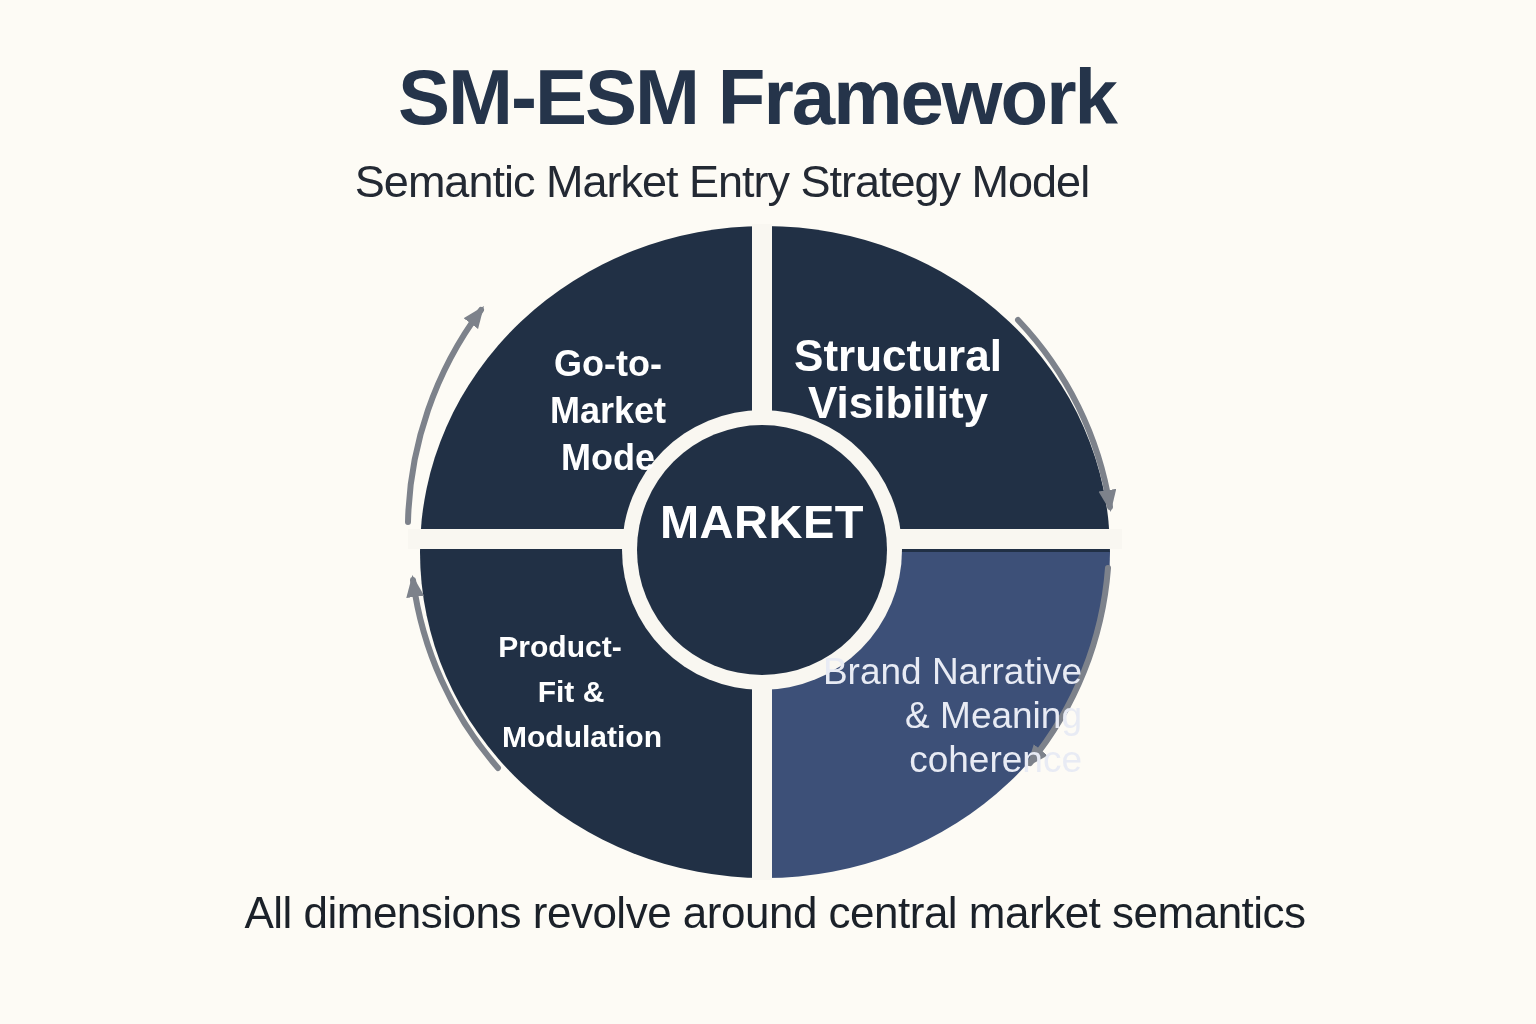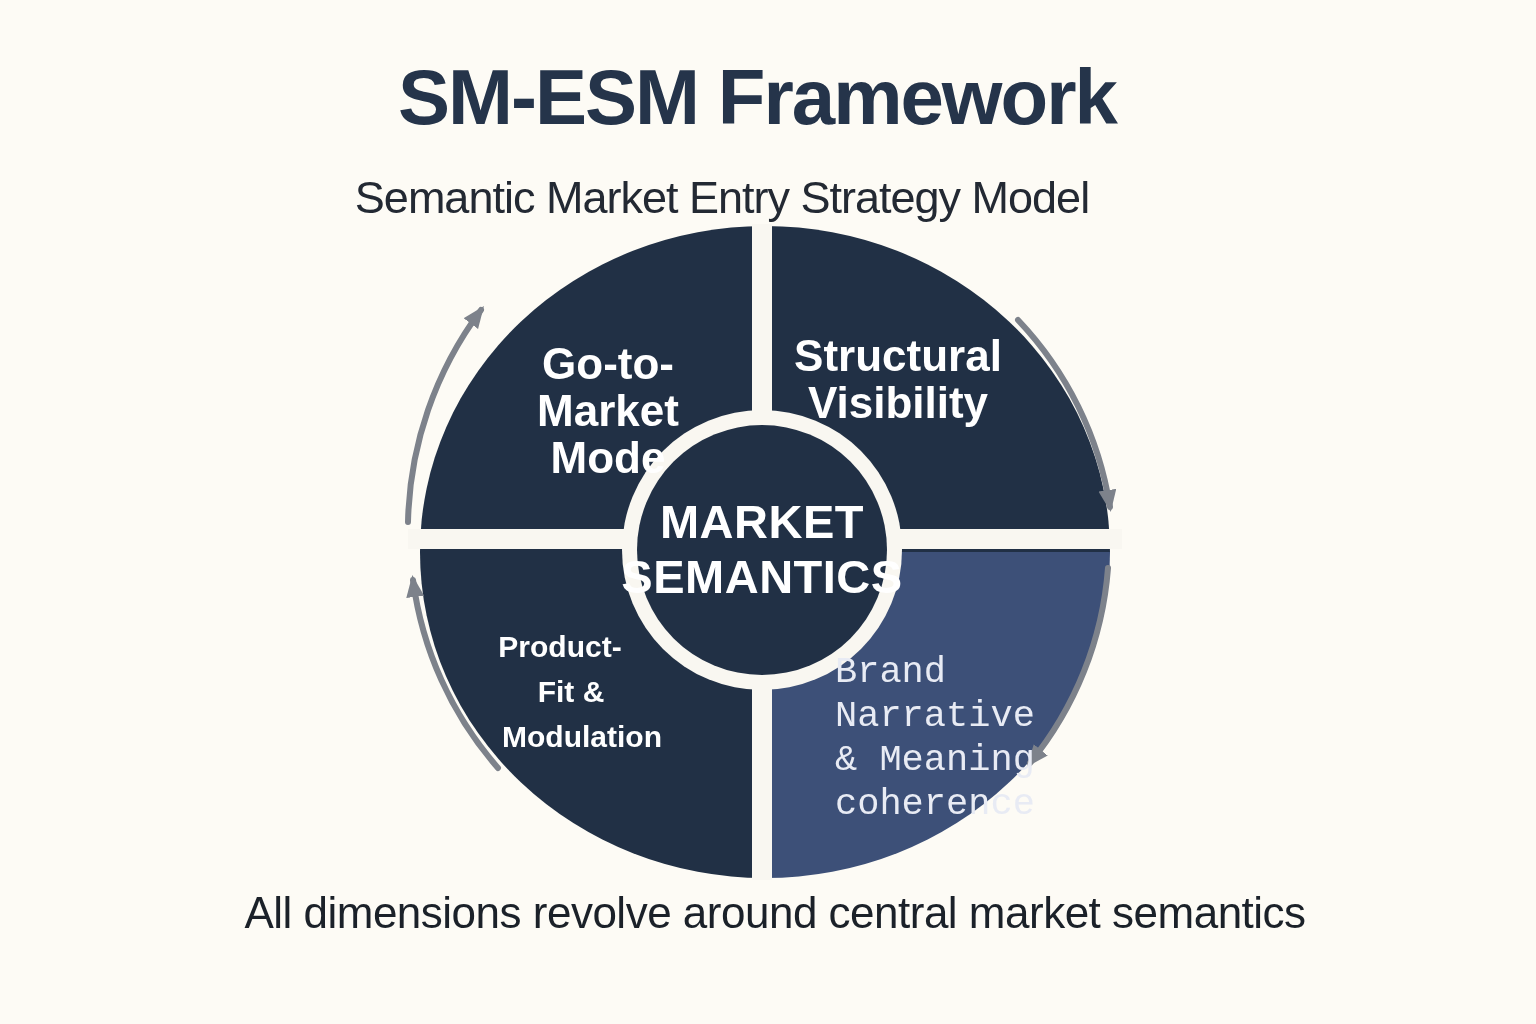--- a/index.html
+++ b/index.html
@@ -14,38 +14,38 @@
     background:var(--bg);
     font-family:"Liberation Sans", sans-serif;
   }
   .abs{position:absolute;}
   #title{
     top:52px;left:12px;right:34px;text-align:center;
     font-size:78px;font-weight:700;letter-spacing:-2px;color:var(--title);
   }
   #subtitle{
     top:156px;left:0;right:92px;text-align:center;
-    font-size:45px;font-weight:400;color:var(--subtitle);letter-spacing:-1px;margin-top:16px;
+    font-size:45px;font-weight:400;color:var(--subtitle);letter-spacing:-1px;
   }
   #caption{
     top:888px;left:14px;right:0;text-align:center;
     font-size:44px;font-weight:400;color:var(--caption);letter-spacing:-0.5px;
   }
   svg.diagram{position:absolute;top:0;left:0;}
   .qlabel{position:absolute;color:var(--label);font-weight:700;text-align:center;}
   .qlabel .line{display:block;}
-  #q-tl{left:458px;top:340px;width:300px;font-size:44px;line-height:47px;}
+  #q-tl{left:458px;top:340px;width:300px;font-size:36px;line-height:47px;}
   #q-tr{left:748px;top:332px;width:300px;font-size:44px;line-height:47px;}
   #q-bl{left:425px;top:624px;width:320px;font-size:30px;line-height:45px;}
   #q-bl .line:nth-child(1){transform:translateX(-25px);}
   #q-bl .line:nth-child(2){transform:translateX(-14px);}
   #q-bl .line:nth-child(3){transform:translateX(-3px);}
   #q-bl .line:nth-child(4){transform:translateX(40px);}
-  #q-br{left:835px;top:650px;width:300px;font-size:37px;line-height:44px;
-        font-weight:400;text-align:left;color:var(--label-soft);font-family:Liberation Mono, monospace;}
+  #q-br{left:782px;top:650px;width:300px;font-size:37px;line-height:44px;
+        font-weight:400;text-align:right;color:var(--label-soft);}
   #center-label{
     left:612px;top:494px;width:300px;text-align:center;
     color:var(--label);font-size:47px;font-weight:700;line-height:55px;letter-spacing:0.5px;
   }
 </style>
 </head>
 <body>
 
 <h1 class="abs" id="title">SM-ESM Framework</h1>
 <h2 class="abs" id="subtitle">Semantic Market Entry Strategy Model</h2>
@@ -92,16 +92,15 @@
 </div>
 
 <div class="qlabel" id="q-br">
   <span class="line">Brand Narrative</span>
   <span class="line">&amp; Meaning</span>
   <span class="line">coherence</span>
 </div>
 
 <div class="abs" id="center-label">
   <span class="line" style="display:block">MARKET</span>
-  <span class="line" style="display:block">SEMANTICS</span>
 </div>
 
 <div class="abs" id="caption">All dimensions revolve around central market semantics</div>
 
 </body></html>

